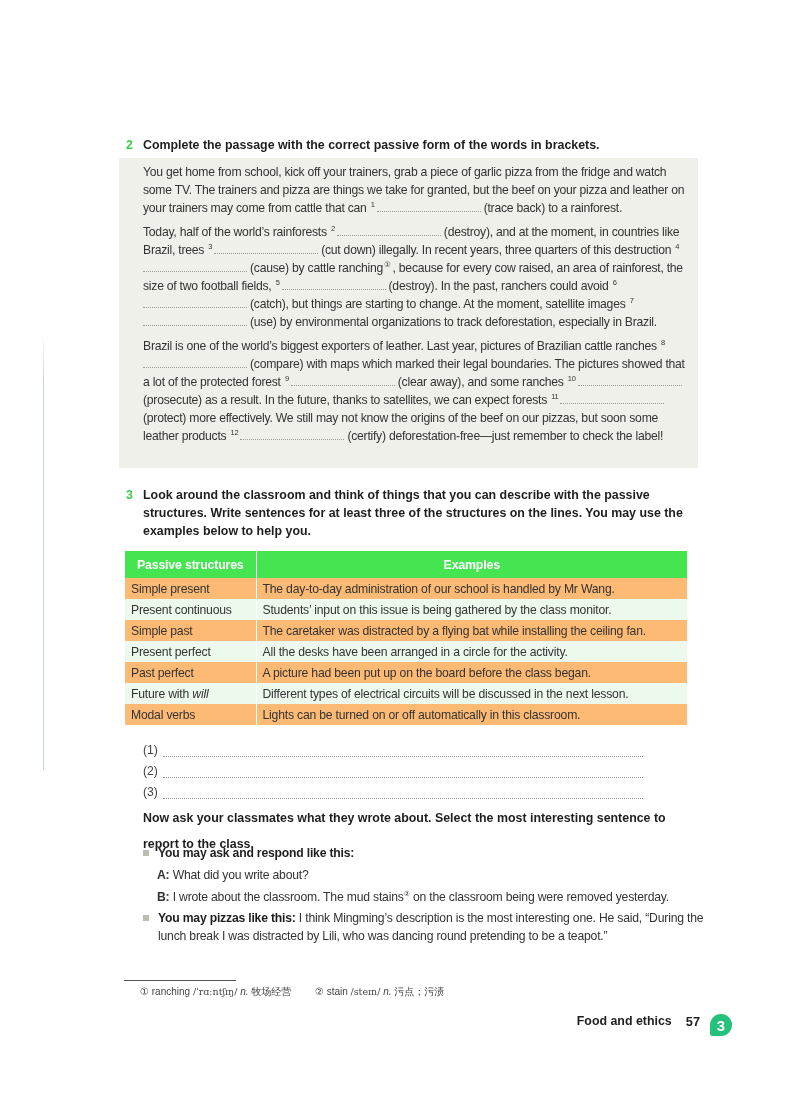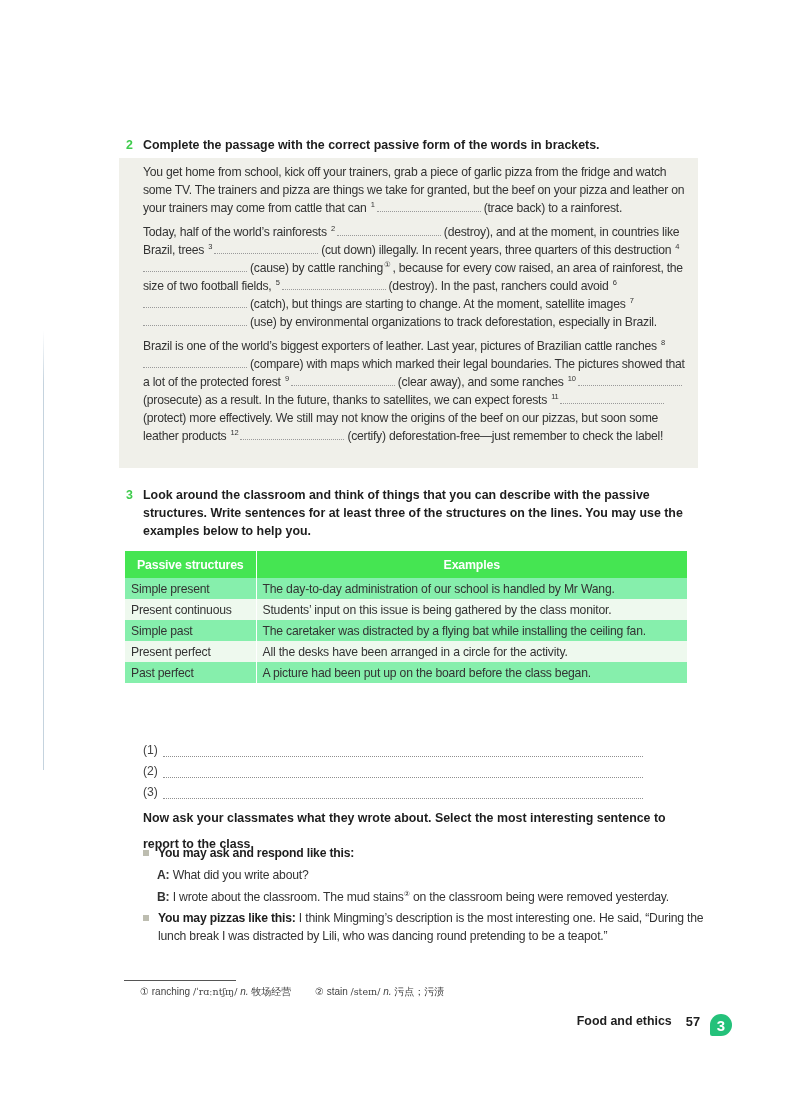--- a/index.html
+++ b/index.html
@@ -41,21 +41,21 @@
     border-collapse: collapse; font-size: 12.2px; color: #333;
     letter-spacing: -0.2px;
   }
   table.struct th {
     background: #45e552; color: #ffffff; font-weight: bold; height: 27px;
     font-size: 12.4px; text-align: center;
   }
   table.struct th:first-child { border-right: 1.5px solid #ffffff; }
   table.struct td { height: 21px; padding: 0 6px; }
   table.struct td:first-child { width: 131px; border-right: 1.5px solid #ffffff; }
-  table.struct tr.odd td { background: #86efac; }
+  table.struct tr.odd td { background: #fdba74; }
   table.struct tr.even td { background: #eef9ee; }
 
   .lines { position: absolute; left: 143px; top: 736px; width: 500px; font-size: 12.2px; color: #444; }
   .line-row { display: flex; align-items: flex-end; height: 21px; }
   .line-row .lbl { width: 20px; flex: none; }
   .line-row .rule { flex: 1; border-bottom: 1px dotted #8f8f8f; height: 12px; margin-left: 0; }
 
   .now-ask {
     position: absolute; left: 143px; top: 805px; width: 560px;
     font-weight: bold; font-size: 12.4px; line-height: 26px; color: #1e1e1e;
@@ -126,20 +126,28 @@
         <td>Simple past</td>
         <td>The caretaker was distracted by a flying bat while installing the ceiling fan.</td>
       </tr>
       <tr class="even">
         <td>Present perfect</td>
         <td>All the desks have been arranged in a circle for the activity.</td>
       </tr>
       <tr class="odd">
         <td>Past perfect</td>
         <td>A picture had been put up on the board before the class began.</td>
+      </tr>
+      <tr class="even">
+        <td>Future with <i>will</i></td>
+        <td>Different types of electrical circuits will be discussed in the next lesson.</td>
+      </tr>
+      <tr class="odd">
+        <td>Modal verbs</td>
+        <td>Lights can be turned on or off automatically in this classroom.</td>
       </tr>
     </tbody>
 </table>
 
 <div class="lines" id="lines">
     <div class="line-row">
       <span class="lbl">(1)</span>
       <span class="rule"></span>
     </div>
     <div class="line-row">

